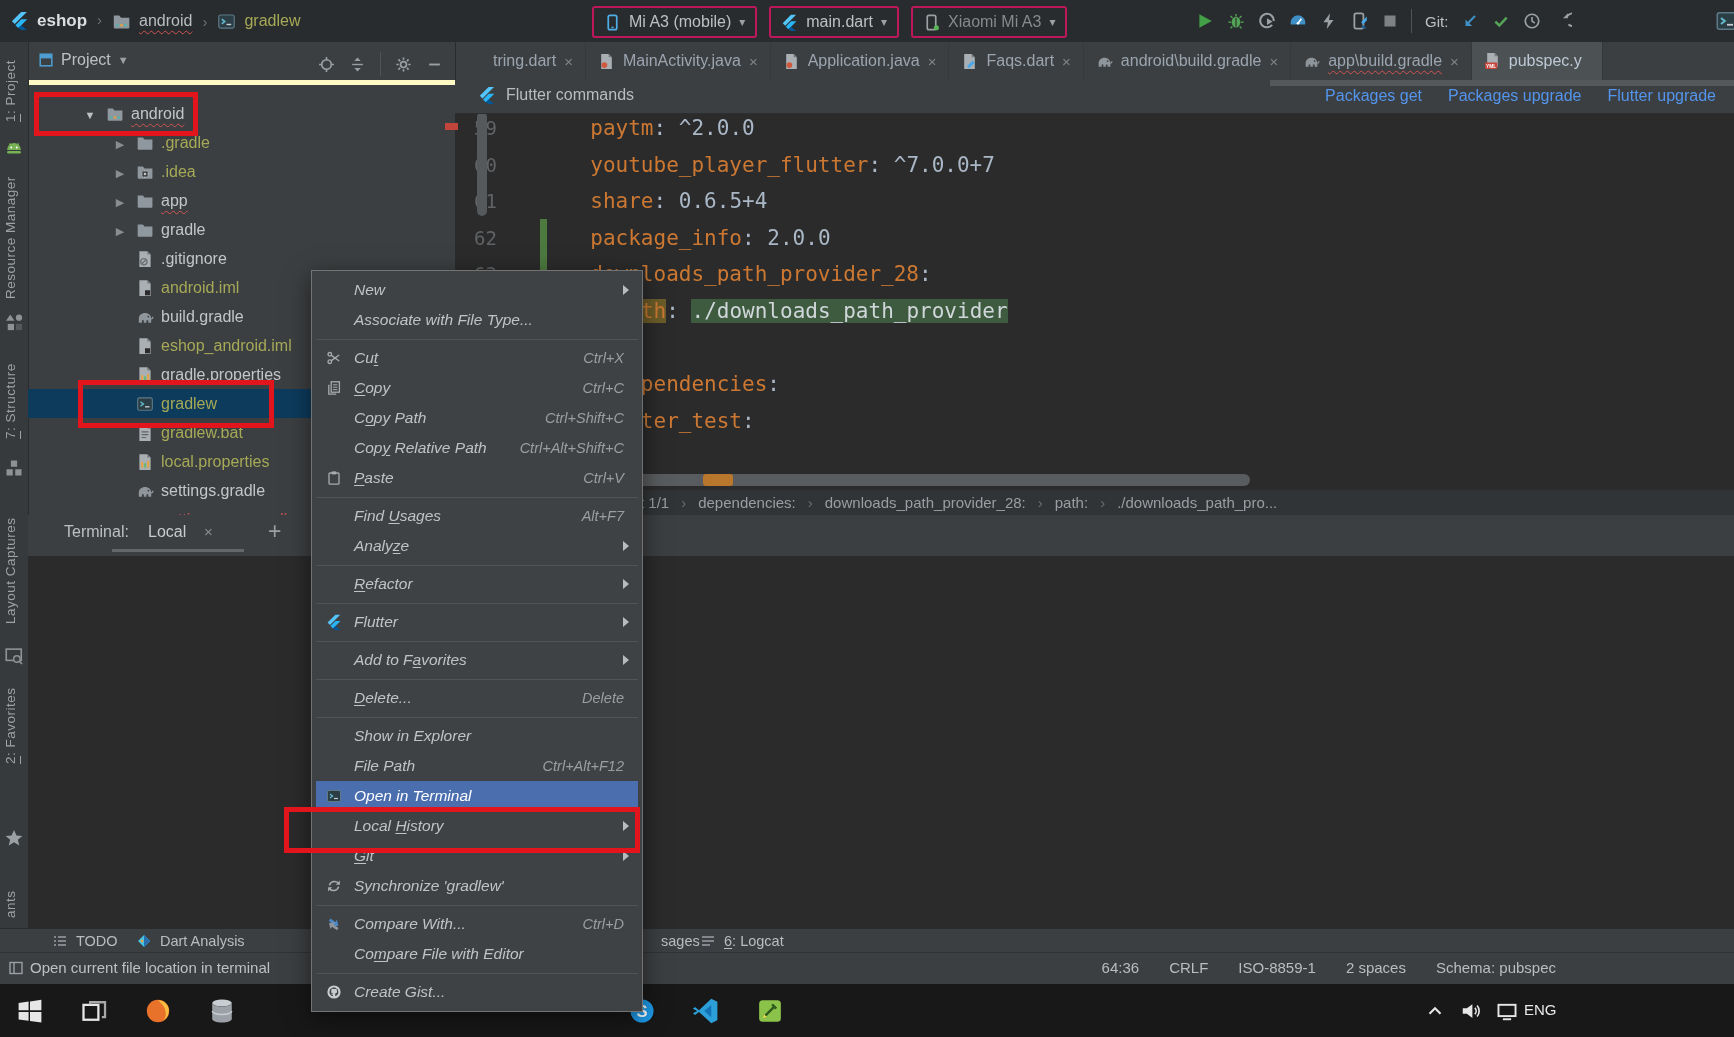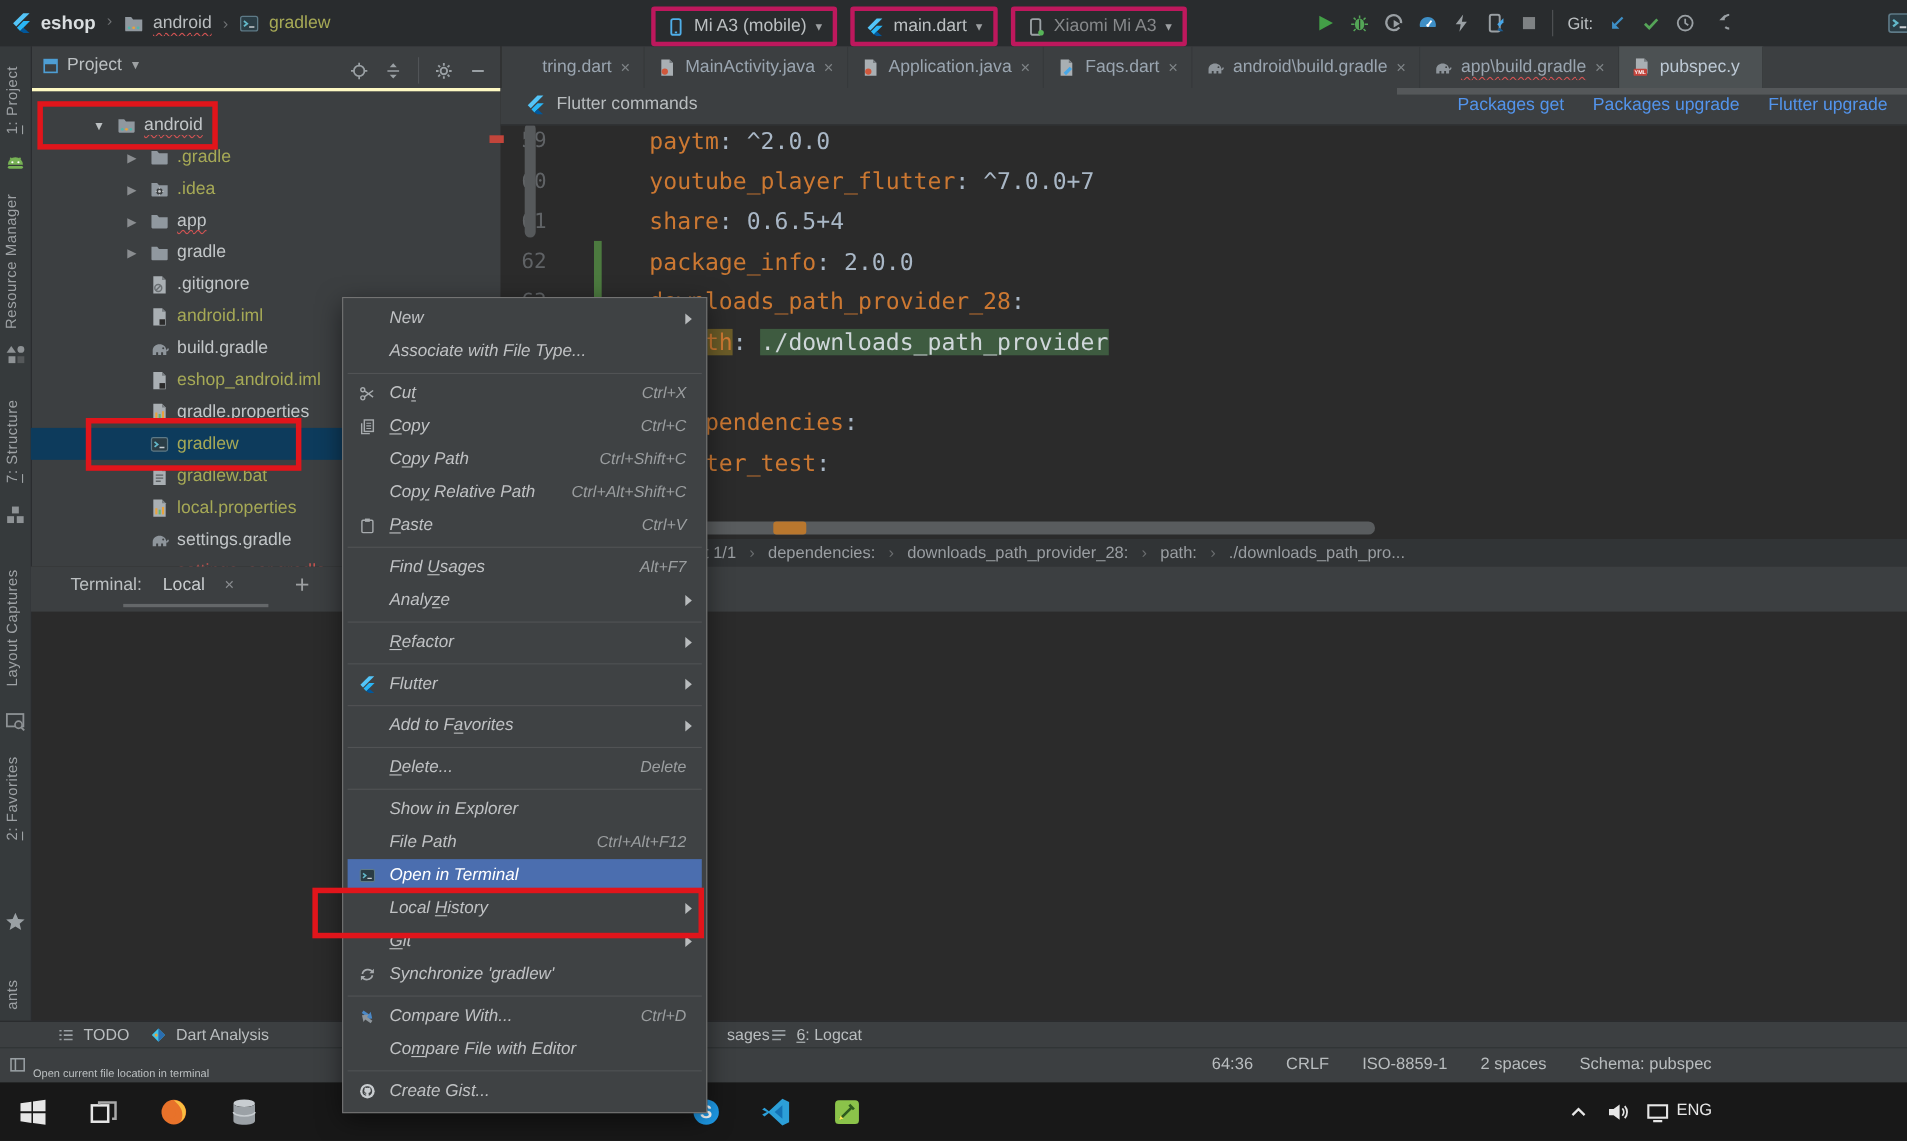--- a/index.html
+++ b/index.html
@@ -8,39 +8,39 @@
        -webkit-font-smoothing:antialiased;}
   .abs{position:absolute;}
   .ic{display:inline-block;line-height:0;}
   .ic svg{width:100%;height:100%;display:block;}
   u{text-decoration:underline;text-underline-offset:2px;}
 
   
   #topbar{left:0;top:0;width:1734px;height:42px;background:#292C2E;border-bottom:1px solid #1f2122;z-index:3;}
   #leftstripe{left:0;top:42px;width:28px;height:886px;background:#363A3C;border-right:1px solid #2a2c2e;z-index:4;}
   #project-panel{left:28px;top:42px;width:427px;height:473px;background:#3C3F41;z-index:2;}
-  #proj-header{left:28px;top:42px;width:427px;height:38px;background:#3C3F41;border-bottom:3px solid #fef9c3;z-index:3;}
+  #proj-header{left:28px;top:42px;width:427px;height:38px;background:#3C3F41;border-bottom:5px solid #fef9c3;z-index:3;}
   #tabsbar{left:455px;top:42px;width:1279px;height:38px;background:#3C3F41;border-left:1px solid #2b2b2b;z-index:3;display:flex;align-items:stretch;overflow:hidden;}
   #flutterbar{left:455px;top:80px;width:1279px;height:33px;background:#3C3F41;border-bottom:1px solid #2c2e30;z-index:3;}
   #breadbar{left:455px;top:490px;width:1279px;height:25px;background:#313436;z-index:2;}
   #termheader{left:28px;top:515px;width:1706px;height:41px;background:#3C3F41;z-index:8;}
   #termbody{left:28px;top:556px;width:1706px;height:372px;background:#2B2B2B;z-index:8;}
   #toolwinbar{left:0;top:928px;width:1734px;height:24px;background:#3C3F41;border-top:1px solid #292b2d;z-index:9;}
   #statusbar{left:0;top:952px;width:1734px;height:32px;background:#3C3F41;border-top:1px solid #303335;z-index:9;}
   #taskbar{left:0;top:984px;width:1734px;height:53px;background:#181818;z-index:20;}
 
   
   .crumbs{left:10px;top:0;height:42px;display:flex;align-items:center;gap:8px;z-index:4;}
   .crumbs .sep{color:#6e7173;font-size:15px;padding:0 2px;}
   .crumb{font-size:16px;color:#B9BDBF;}
   .crumb.bold{font-weight:bold;color:#DADEE0;font-size:17px;}
   .crumb.olive{color:#A6A956;}
   .sq{text-decoration:underline wavy #D25252 1px;text-underline-offset:4px;}
   .combos{left:592px;top:6px;display:flex;align-items:center;gap:12px;z-index:4;}
-  .combo{height:28px;border:4px solid #be185d;border-radius:3px;display:flex;align-items:center;gap:8px;padding:0 10px;font-size:16px;color:#BCC0C2;}
+  .combo{height:28px;border:2px solid #be185d;border-radius:3px;display:flex;align-items:center;gap:8px;padding:0 10px;font-size:16px;color:#BCC0C2;}
   .combo.dim{color:#87898B;}
   .combo .caret{color:#9DA0A2;font-size:12px;}
   .vdiv{width:1px;height:24px;background:#515457;}
   .actions{left:1196px;top:0;height:42px;display:flex;align-items:center;gap:13px;z-index:4;}
   .gitlabel{color:#BCC0C2;font-size:15px;}
   #terminal-top-icon{left:1714px;top:9px;width:26px;height:24px;z-index:4;}
 
   
   #proj-header .title{position:absolute;left:10px;top:9px;display:flex;align-items:center;gap:7px;font-size:16px;color:#BCC0C2;}
   #proj-header .hicons{position:absolute;right:12px;top:10px;display:flex;align-items:center;gap:14px;}
@@ -111,21 +111,21 @@
   
   #termheader .tt{position:absolute;left:36px;top:8px;font-size:16px;color:#BCC0C2;}
   #termheader .ttab{position:absolute;left:120px;top:8px;font-size:16px;color:#C8CCCE;}
   #termheader .tx{position:absolute;left:176px;top:8px;font-size:15px;color:#8A8D90;}
   #termheader .tunder{position:absolute;left:84px;top:34px;width:132px;height:3px;background:#646769;}
   #termheader .tplus{position:absolute;left:240px;top:3px;font-size:23px;color:#9DA0A2;}
   .tline{position:absolute;white-space:pre;font-family:"DejaVu Sans Mono",monospace;font-size:23px;color:#BDBDBD;}
 
   
   .twitem{position:absolute;display:flex;align-items:center;gap:8px;font-size:14.5px;color:#B9BDBF;top:2px;height:20px;}
-  #statusbar .msg{position:absolute;left:30px;top:18px;font-size:10px;color:#BCC0C2;white-space:nowrap;}
+  #statusbar .msg{position:absolute;left:30px;top:6px;font-size:15px;color:#BCC0C2;white-space:nowrap;}
   #statusbar .sright{position:absolute;right:178px;top:6px;display:flex;gap:30px;font-size:15px;color:#B9BDBF;}
   #statusbar .cornericon{position:absolute;left:8px;top:7px;width:16px;height:16px;}
 
   
   .tbgroup{position:absolute;top:0;height:53px;display:flex;align-items:center;gap:36px;}
   .tbico{width:28px;height:28px;}
   #tb-lang{position:absolute;left:1524px;top:17px;font-size:15px;color:#E8E8E8;}
 
   
   .vlabel{position:absolute;left:3px;width:22px;writing-mode:vertical-rl;transform:rotate(180deg);

